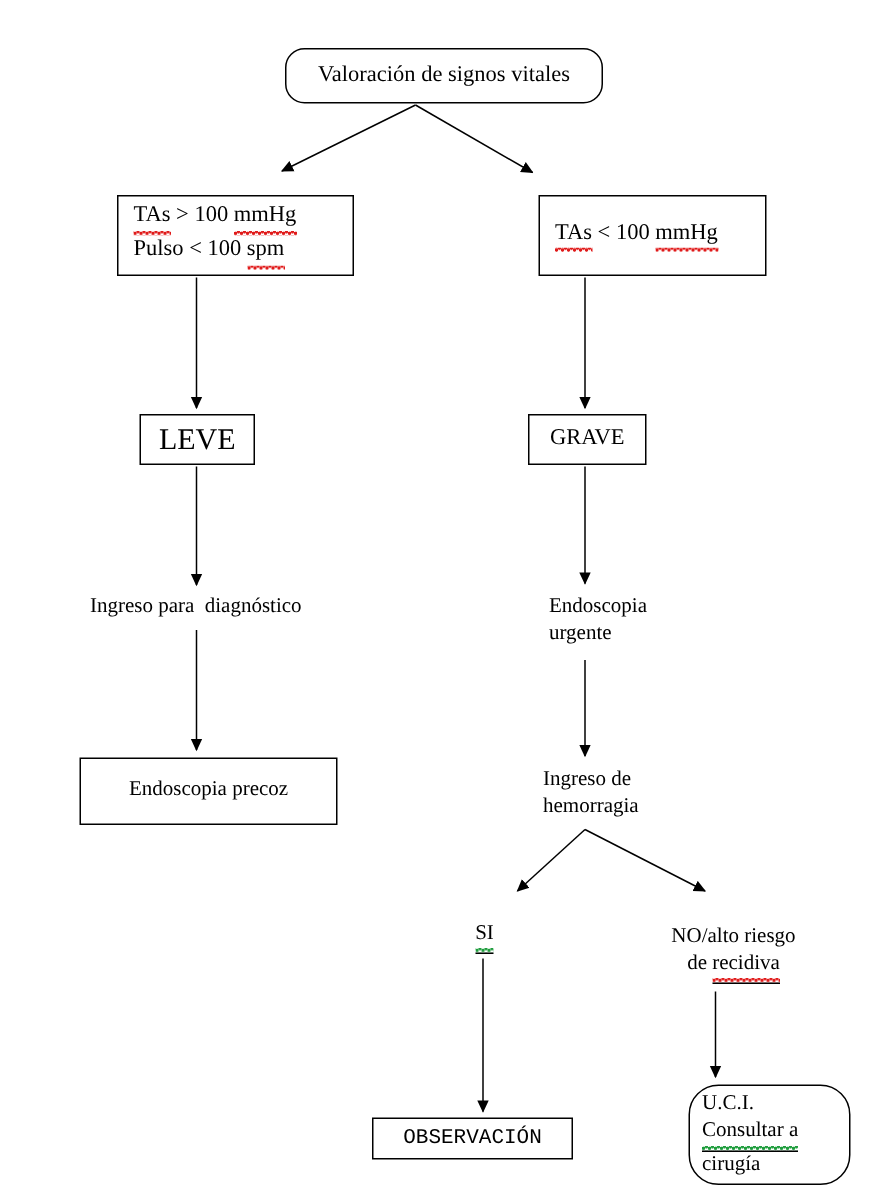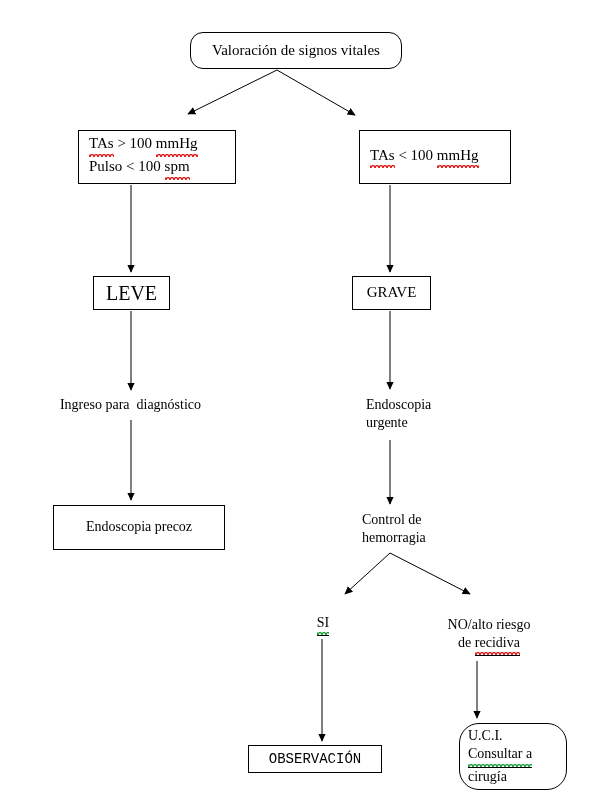--- a/index.html
+++ b/index.html
@@ -133,21 +133,21 @@
   <div id="n-endour" class="node plain c-left">
     <span class="ln">Endoscopia</span>
     <span class="ln">urgente</span>
   </div>
 
   <div id="n-endopre" class="node boxed c-center">
     <span class="ln">Endoscopia precoz</span>
   </div>
 
   <div id="n-control" class="node plain c-left">
-    <span class="ln">Control de</span>
+    <span class="ln">Ingreso de</span>
     <span class="ln">hemorragia</span>
   </div>
 
   <div id="n-si" class="node plain c-center">
     <span class="ln"><span class="sq-green u-black">SI</span></span>
   </div>
 
   <div id="n-no" class="node plain c-center">
     <span class="ln">NO/alto riesgo</span>
     <span class="ln"><span>de </span><span class="sq-red u-black">recidiva</span></span>

